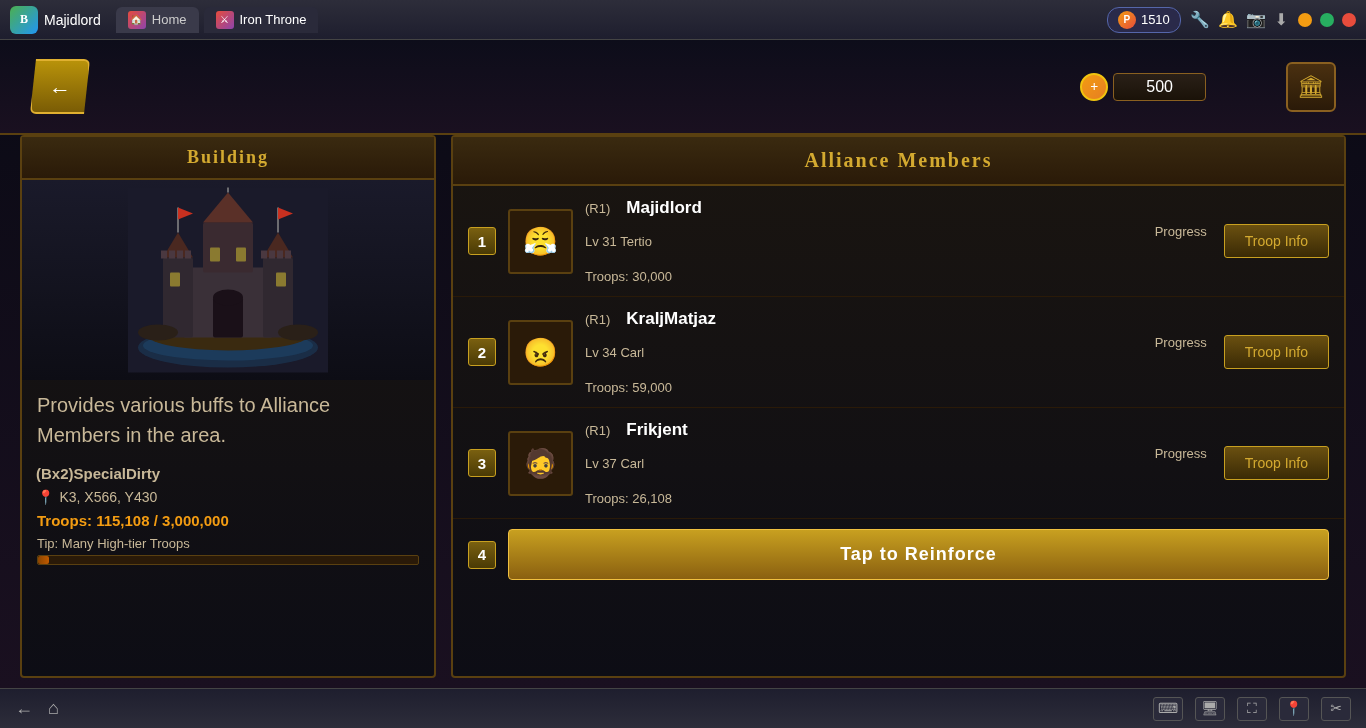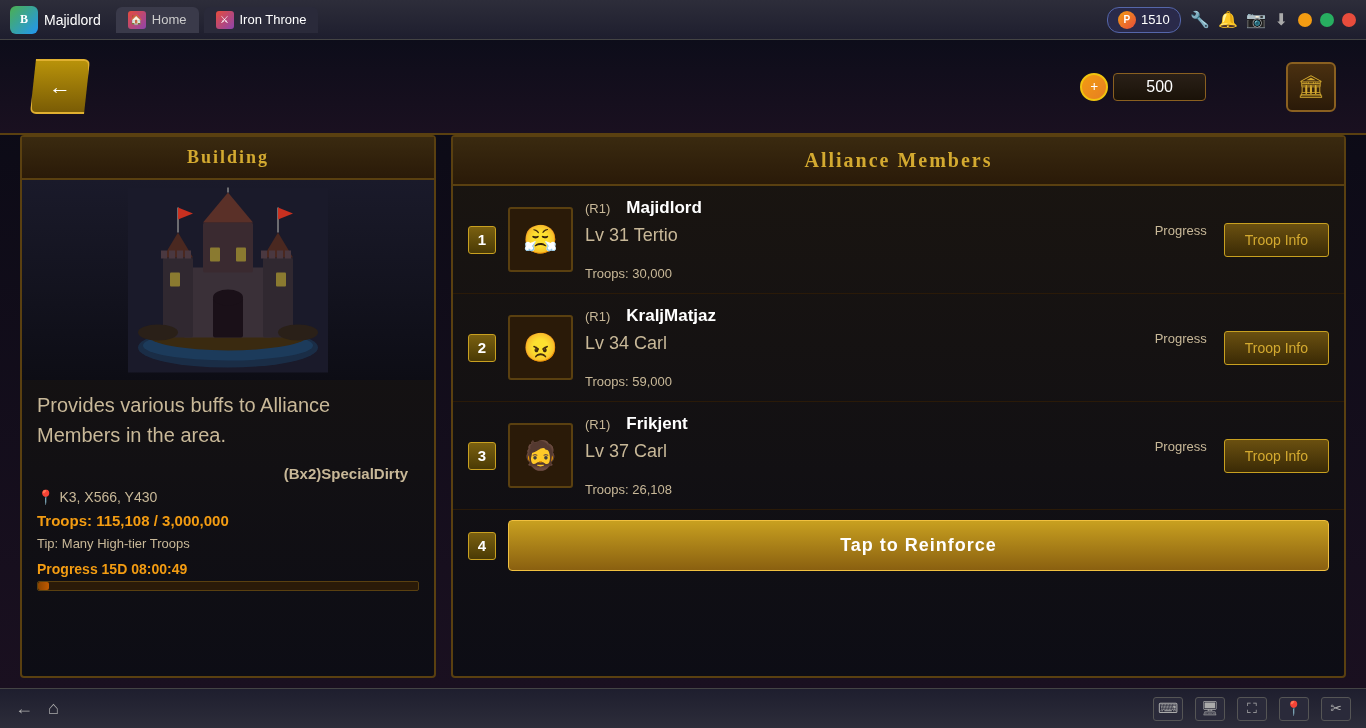--- a/index.html
+++ b/index.html
@@ -189,26 +189,25 @@
       height: 190px;
     }
     .building-desc {
       padding: 10px 15px;
       color: #c8b898;
       font-size: 20px;
       line-height: 1.5;
       font-family: Arial, sans-serif;
     }
     .building-owner {
-      padding: 5px 26px;
+      padding: 5px 14px;
       color: #c8b898;
       font-size: 15px;
       font-family: Arial, sans-serif;
       font-weight: bold;
-      text-align: right;
     }
     .building-location {
       display: flex; align-items: center; gap: 5px;
       padding: 2px 15px;
       color: #c8b898;
       font-size: 14px;
       font-family: Arial, sans-serif;
     }
     .pin-icon { color: #c8b898; font-size: 14px; }
     .troops-count {
@@ -315,23 +314,23 @@
       font-family: Arial, sans-serif;
     }
     .member-name {
       color: #fff;
       font-size: 17px;
       font-weight: bold;
       font-family: Arial, sans-serif;
     }
     .member-level {
       color: #c8b898;
-      font-size: 18px;
-      font-family: Arial, sans-serif;
-      margin-top: 7px;
+      font-size: 13px;
+      font-family: Arial, sans-serif;
+      margin-top: 16px;
     }
     .member-troops {
       color: #c8b898;
       font-size: 13px;
       font-family: Arial, sans-serif;
       margin-top: 20px;
     }
     .member-right {
       display: flex;
       flex-direction: row;
@@ -502,21 +501,20 @@
       </div>
 
       <div class="building-desc">Provides various buffs to Alliance Members in the area.</div>
       <div class="building-owner">(Bx2)SpecialDirty</div>
       <div class="building-location">
         <span class="pin-icon">📍</span>
         <span>K3, X566, Y430</span>
       </div>
       <div class="troops-count">Troops: 115,108 / 3,000,000</div>
       <div class="tip-text">Tip: Many High-tier Troops</div>
-      <div class="progress-label">Progress 15D 08:00:49</div>
       <div class="progress-bar-container">
         <div class="progress-bar-bg">
           <div class="progress-bar-fill" style="width: 3%"></div>
         </div>
       </div>
     </div>
 
     <div class="right-panel">
       <div class="members-panel-header">Alliance Members</div>
 

